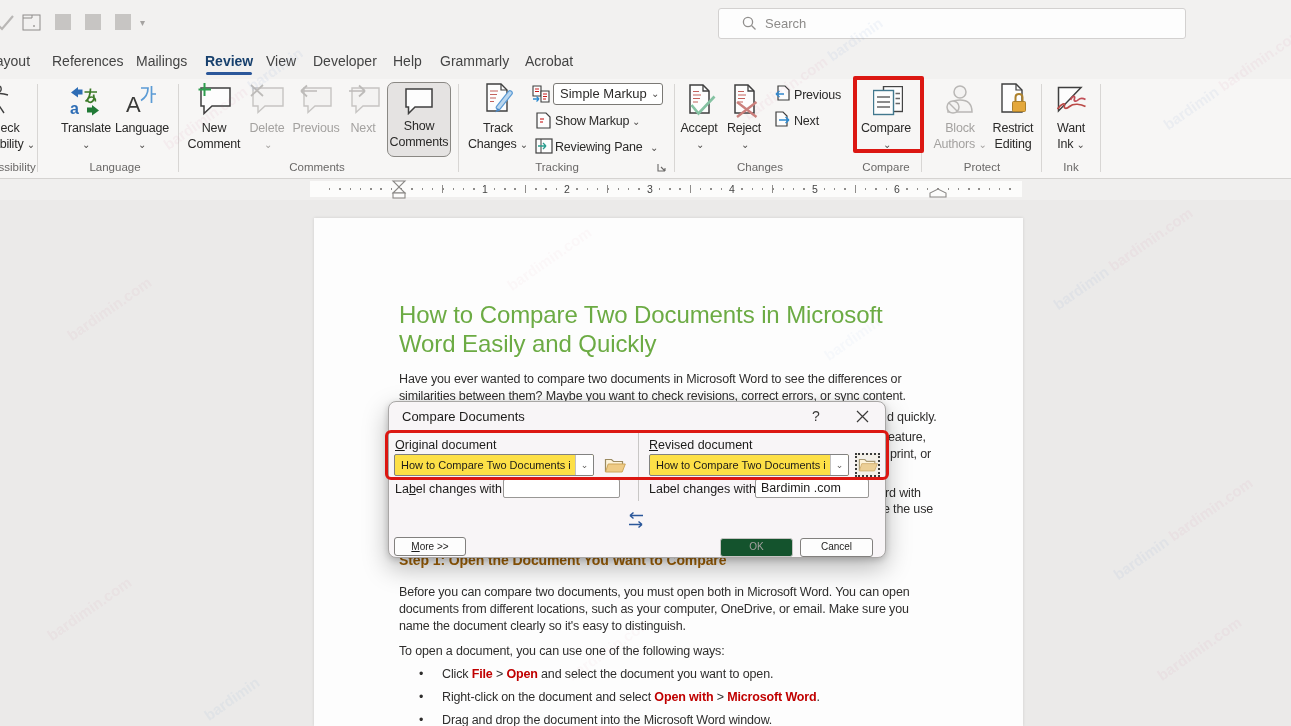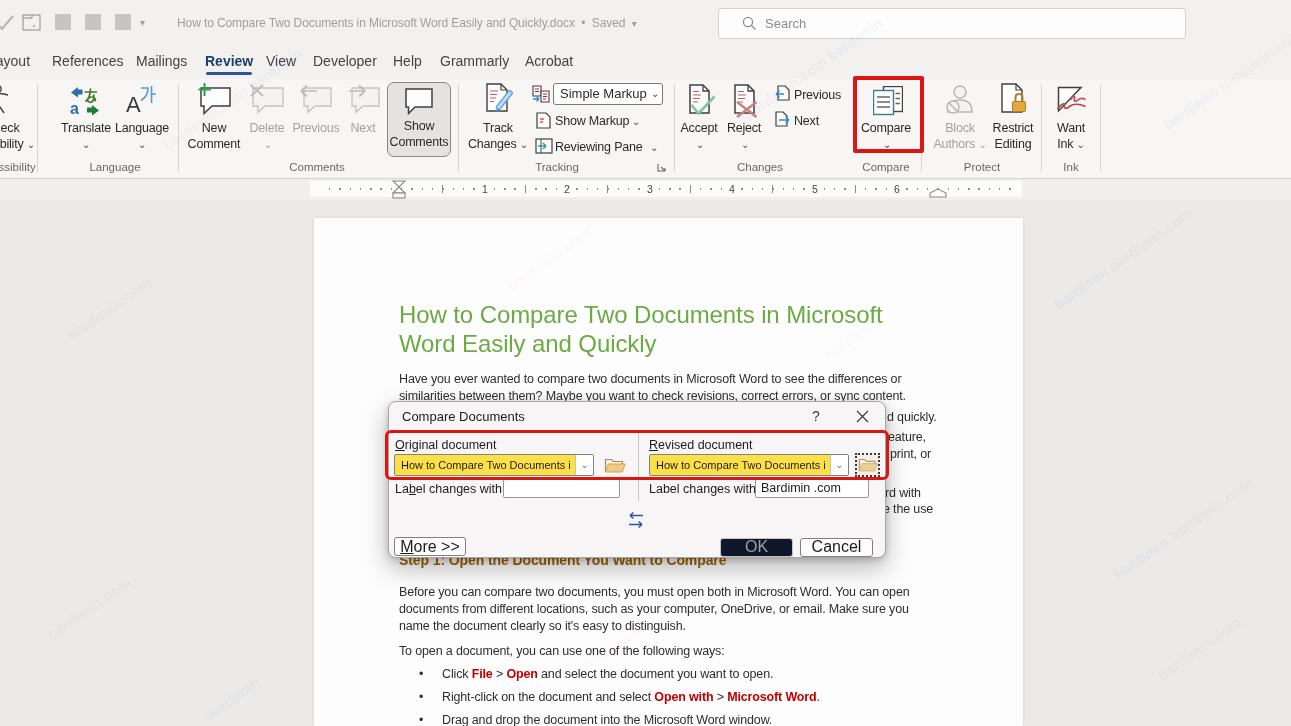--- a/index.html
+++ b/index.html
@@ -22,21 +22,21 @@
   .vdiv{position:absolute;top:84px;height:88px;width:1px;background:#d8d6d4;}
   .chev{position:absolute;font-size:10px;color:#4f4d4b;}
   
   #search{left:718px;top:8px;width:468px;height:31px;background:#fdfdfd;border:1px solid #d3d1d0;border-radius:3px;box-sizing:border-box;}
   
   #dlg{left:388px;top:401px;width:498px;height:157px;background:#f8f5f7;border:1px solid #a9a7a6;border-radius:8px;box-sizing:border-box;box-shadow:0 10px 26px rgba(0,0,0,0.28),0 2px 6px rgba(0,0,0,0.18);}
   .dtxt{position:absolute;font-size:12.5px;color:#1c1b1a;white-space:nowrap;}
   .combo{position:absolute;height:22px;background:#fde047;border:1px solid #828281;border-radius:2px;box-sizing:border-box;font-size:11px;color:#1c1b1a;line-height:20px;padding-left:6px;white-space:nowrap;overflow:hidden;}
   .combo .cv{position:absolute;right:0;top:0;bottom:0;width:17px;border-left:1px solid #c4c2c1;text-align:center;font-size:9px;color:#5f5d5b;line-height:20px;background:#fff;}
   .tbox{position:absolute;height:19px;background:#fff;border:1px solid #999795;border-radius:2px;box-sizing:border-box;font-size:12.5px;color:#1c1b1a;line-height:17px;padding-left:5px;}
-  .dbtn{position:absolute;height:19px;background:#fdfdfd;border:1px solid #82807e;border-radius:3px;box-sizing:border-box;font-size:16px;color:#1c1b1a;text-align:center;line-height:16px;}
+  .dbtn{position:absolute;height:19px;background:#fdfdfd;border:1px solid #82807e;border-radius:3px;box-sizing:border-box;font-size:10px;color:#1c1b1a;text-align:center;line-height:16px;}
   
   .redbox{position:absolute;border:3px solid #dc1712;box-sizing:border-box;z-index:60;}
   
   .doctxt{position:absolute;font-size:12.5px;letter-spacing:-0.15px;color:#2f2e2d;line-height:17.2px;white-space:nowrap;}
   .frag{position:absolute;font-size:12.5px;letter-spacing:-0.15px;color:#2f2e2d;white-space:nowrap;}
   .red{color:#c00000;font-weight:bold;}
   
   .wm{position:absolute;font-size:15px;font-weight:bold;transform:rotate(-35deg);white-space:nowrap;pointer-events:none;}
 </style>
 </head>
@@ -47,21 +47,20 @@
     </svg>
   <svg class="abs" style="left:22px;top:14px" width="19" height="17" viewBox="0 0 19 17">
       <rect x="1" y="1" width="17" height="15" stroke="#8e8c8a" fill="none"></rect>
       <path d="M1 4 H10 V1" stroke="#8e8c8a" fill="none"></path>
       <rect x="11" y="11" width="2" height="2" fill="#b5b3b1"></rect>
     </svg>
   <div class="abs" style="left:55px;top:14px;width:16px;height:16px;background:#c7c5c3"></div>
   <div class="abs" style="left:85px;top:14px;width:16px;height:16px;background:#c7c5c3"></div>
   <div class="abs" style="left:115px;top:14px;width:16px;height:16px;background:#c7c5c3"></div>
   <div class="abs" style="left:140px;top:17px;font-size:10px;color:#a5a3a1">▾</div>
-  <div class="abs" style="left:177px;top:16px;font-size:12px;letter-spacing:-0.1px;color:#a19e9c;white-space:nowrap">How to Compare Two Documents in Microsoft Word Easily and Quickly.docx &nbsp;•&nbsp; Saved&nbsp; <span style="font-size:10px">▾</span></div>
   <div id="search" class="abs"></div>
   <svg class="abs" style="left:742px;top:16px" width="15" height="15" viewBox="0 0 15 15">
       <circle cx="6" cy="6" r="4.6" stroke="#918f8d" stroke-width="1.3" fill="none"></circle>
       <path d="M9.5 9.5 L13.5 13.5" stroke="#918f8d" stroke-width="1.3"></path>
     </svg>
   <div class="abs" style="left:765px;top:16px;font-size:13px;color:#8d8b89">Search</div>
 </div>
 <div id="tabsrow" class="abs">
   <div class="tab" style="left:-12px">Layout</div>
   <div class="tab" style="left:52px">References</div>
@@ -298,21 +297,21 @@
   </svg>
   <div class="dtxt" style="left:6px;top:80px">La<span style="text-decoration:underline">b</span>el changes with</div>
   <div class="tbox" style="left:114px;top:77px;width:117px"></div>
   <div class="dtxt" style="left:260px;top:80px">Label changes with</div>
   <div class="tbox" style="left:366px;top:77px;width:114px">Bardimin .com</div>
   <svg class="abs" style="left:238px;top:109px" width="18" height="18" viewBox="0 0 18 18">
     <path d="M16 4.5 H3 M3 4.5 L6.5 1.5 M3 4.5 L6.5 7.5" stroke="#2b579a" stroke-width="1.5" fill="none"></path>
     <path d="M2 13.5 H15 M15 13.5 L11.5 10.5 M15 13.5 L11.5 16.5" stroke="#2b579a" stroke-width="1.5" fill="none"></path>
   </svg>
   <div class="dbtn" style="left:5px;top:135px;width:72px;line-height:17px"><span style="text-decoration:underline">M</span>ore &gt;&gt;</div>
-  <div class="dbtn" style="left:331px;top:136px;width:73px;color:#a3a1a0;border-color:#c6c4c3;background:#0f172a">OK</div>
+  <div class="dbtn" style="left:331px;top:136px;width:73px;color:#a3a1a0;border-color:#c6c4c3;background:#14532d">OK</div>
   <div class="dbtn" style="left:411px;top:136px;width:73px">Cancel</div>
 </div>
 <div class="redbox" style="left:385px;top:430px;width:504px;height:50px;border-width:3.5px;border-radius:6px"></div>
 
 <div class="wm" style="left:150px;top:90px;color:rgba(205,80,120,0.055)">bardimin.com <span style="color:rgba(90,140,205,0.075)">bardimin</span></div>
 <div class="wm" style="left:730px;top:60px;color:rgba(205,80,120,0.055)">bardimin.com <span style="color:rgba(90,140,205,0.075)">bardimin</span></div>
 <div class="wm" style="left:1150px;top:70px;color:rgba(90,140,205,0.075)">bardimin <span style="color:rgba(205,80,120,0.055)">bardimin.com</span></div>
 <div class="wm" style="left:60px;top:300px;color:rgba(205,80,120,0.05)">bardimin.com</div>
 <div class="wm" style="left:1040px;top:250px;color:rgba(90,140,205,0.075)">bardimin <span style="color:rgba(205,80,120,0.055)">bardimin.com</span></div>
 <div class="wm" style="left:1100px;top:520px;color:rgba(90,140,205,0.075)">bardimin <span style="color:rgba(205,80,120,0.055)">bardimin.com</span></div>

